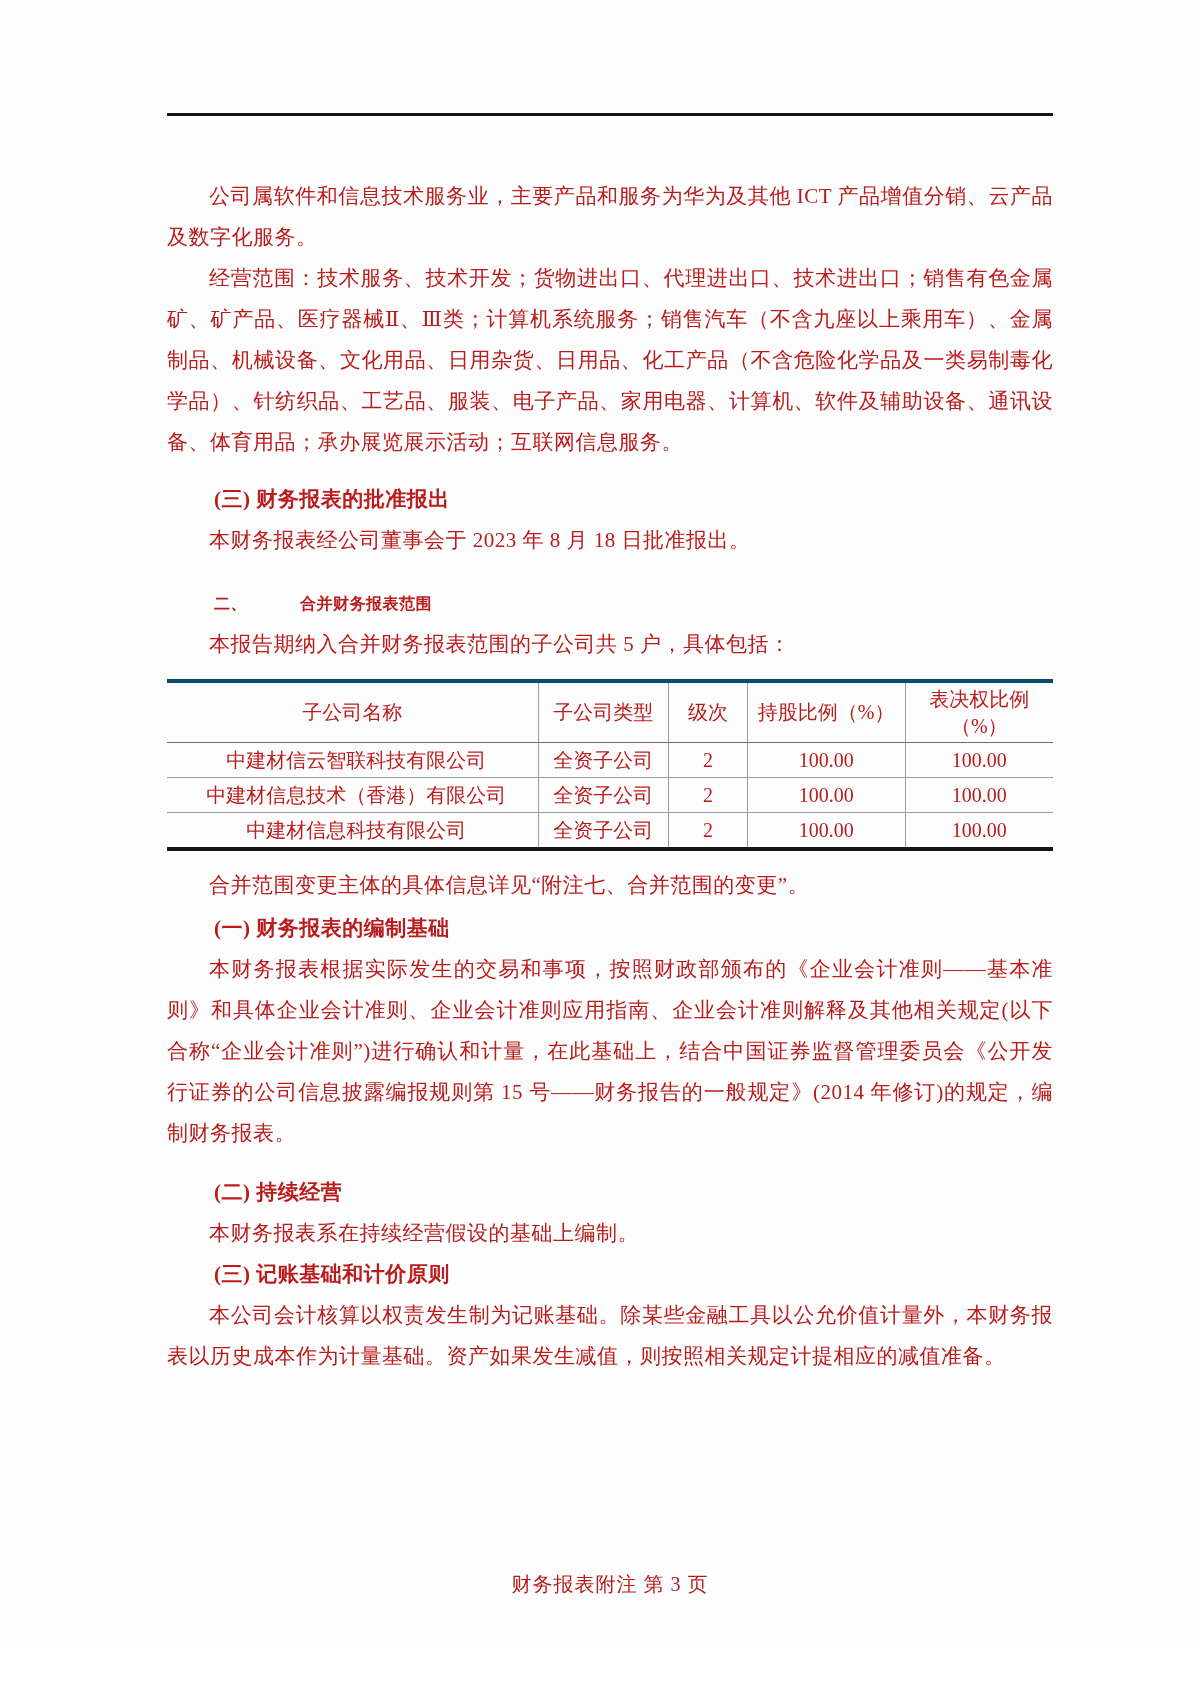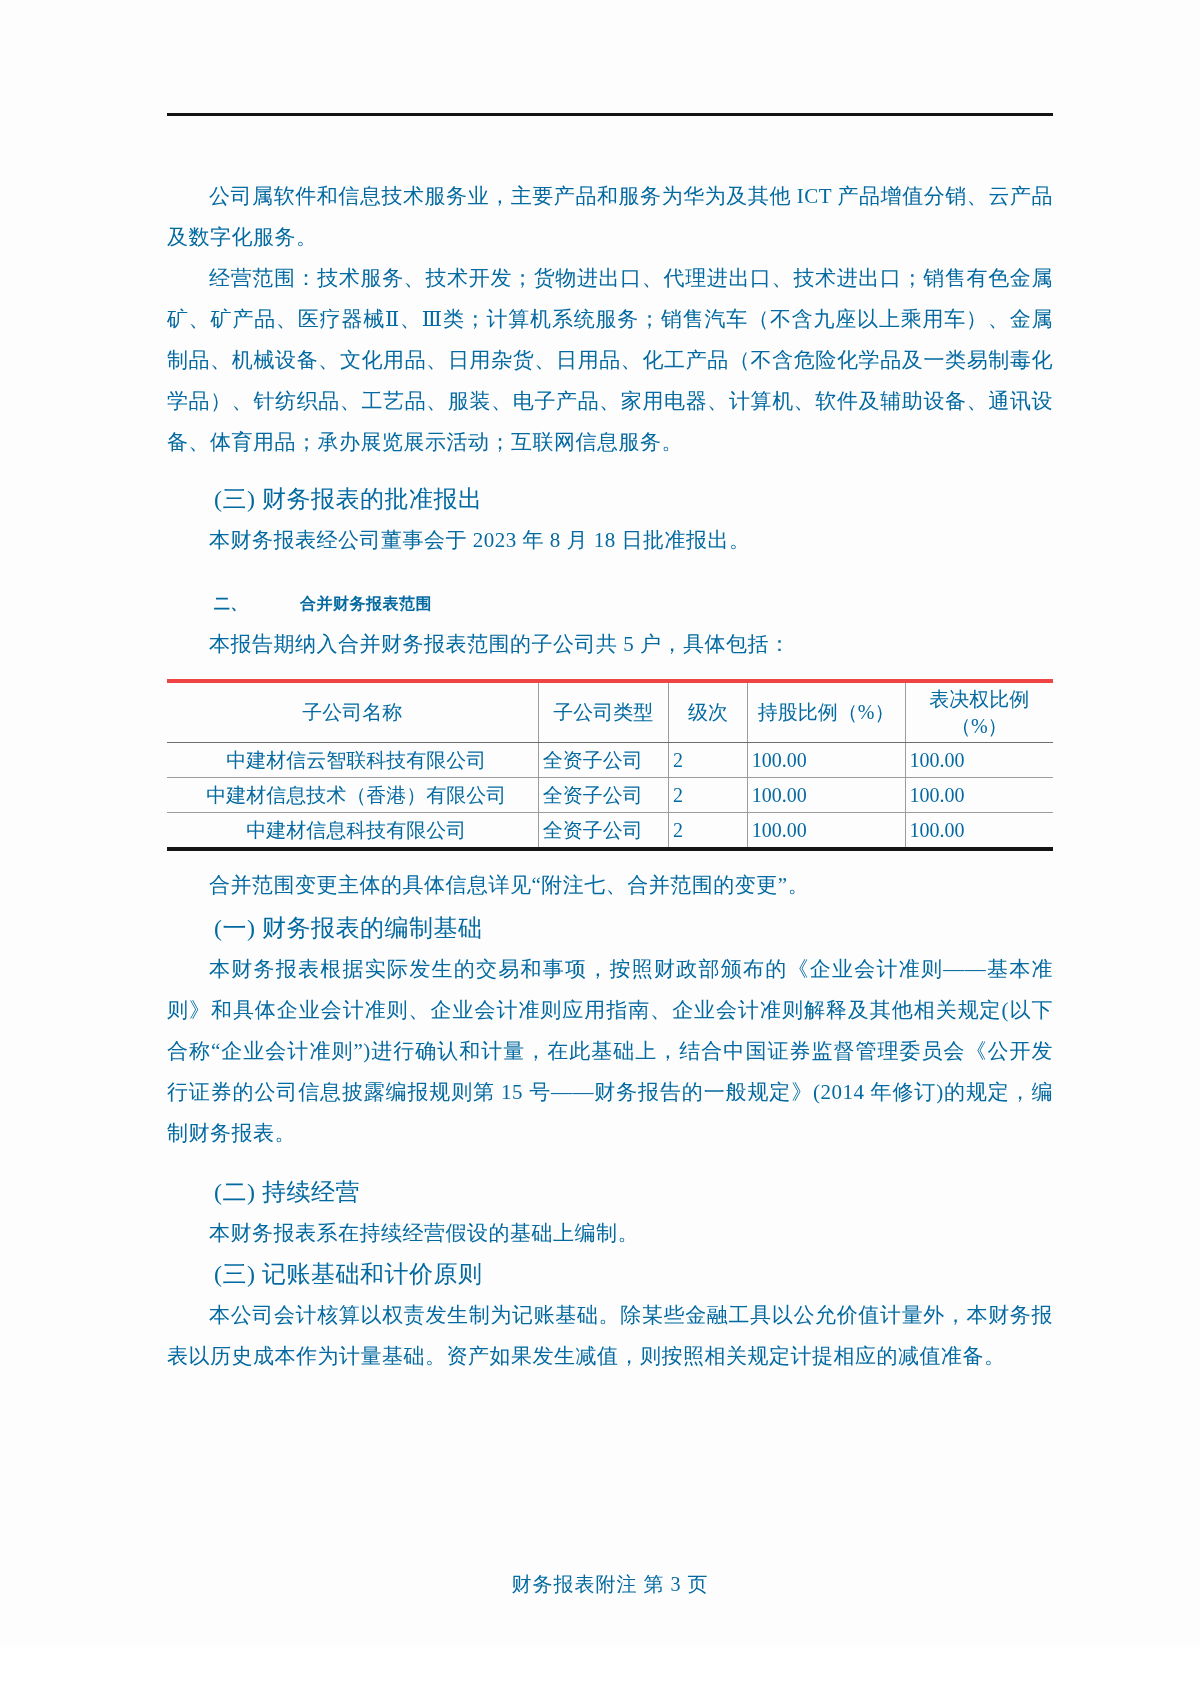--- a/index.html
+++ b/index.html
@@ -1,20 +1,20 @@
 <!DOCTYPE html>
 <html lang="zh"><head>
 <meta charset="utf-8">
 <style>
   html,body { margin:0; padding:0; background:#ffffff; }
   .page {
     position:relative;
     width:1200px; height:1647px;
     background:#fdfdfd;
-    color:#0369a1;
+    color:#b91c1c;
     font-family:"Liberation Serif","DejaVu Serif",serif;
     overflow:hidden;
   }
   .content {
     position:absolute;
     left:167px; top:0;
     width:886px;
   }
   .top-rule {
     margin-top:113px;
@@ -25,23 +25,23 @@
   .para {
     font-size:21px;
     line-height:41px;
     text-align:justify;
     text-indent:2em;
     margin:0;
     letter-spacing:0.5px;
   }
   .first-para { margin-top:60px; }
   .sub-heading {
-    font-size:24px;
+    font-size:21px;
     line-height:41px;
-    font-weight:normal;
+    font-weight:bold;
     margin:16px 0 0 47px;
     letter-spacing:0.5px;
   }
   .section-heading {
     font-size:16px;
     line-height:41px;
     font-weight:bold;
     margin:22px 0 0 47px;
     letter-spacing:0.5px;
   }
@@ -51,41 +51,41 @@
   }
   .tight { margin-top:2px; }
   .mt12 { margin-top:0; }
   .mt14 { margin-top:14px; }
   .mt18 { margin-top:18px; }
   .mt20 { margin-top:20px; }
   table.subs {
     width:100%;
     margin-top:14px;
     border-collapse:collapse;
-    border-top:4px solid #ef4444;
+    border-top:4px solid #0c4a6e;
     border-bottom:4px solid #151515;
     font-size:20px;
   }
   table.subs col.c1 { width:41.9%; }
   table.subs col.c2 { width:14.7%; }
   table.subs col.c3 { width:8.9%; }
   table.subs col.c4 { width:17.8%; }
   table.subs col.c5 { width:16.7%; }
   table.subs th {
     font-weight:normal;
     text-align:center;
     vertical-align:middle;
     height:57px;
     line-height:27px;
     padding:1px 4px;
     border-bottom:1px solid #6e6e6e;
   }
   table.subs td {
     height:34px;
-    text-align:left;
+    text-align:center;
     vertical-align:middle;
     padding:0 4px;
     border-bottom:1px solid #9c9c9c;
   }
   table.subs tbody tr:last-child td { border-bottom:none; }
   table.subs th:not(:last-child),
   table.subs td:not(:last-child) { border-right:1px solid #9c9c9c; }
   table.subs td.c-name { text-align:center; padding-left:12px; }
   .page-footer {
     position:absolute;

